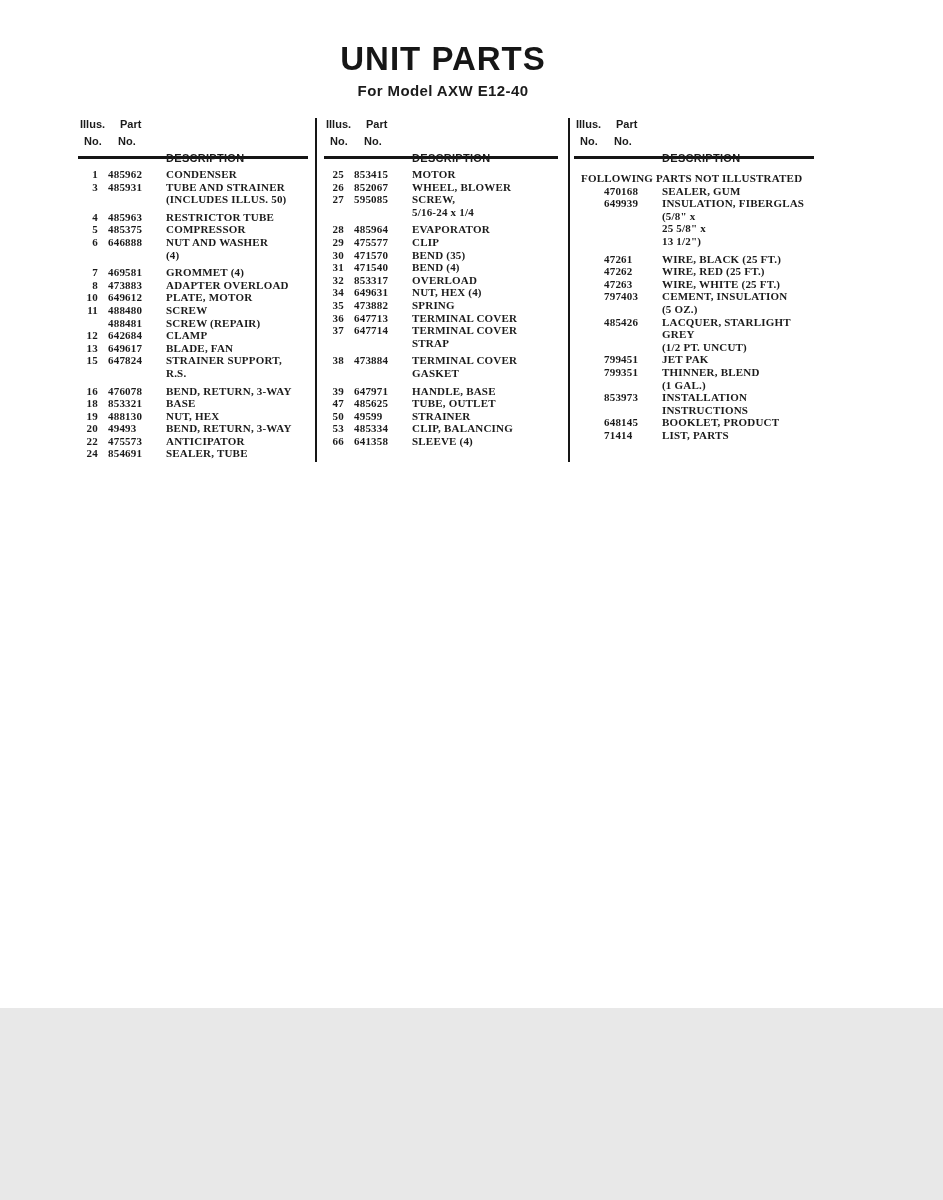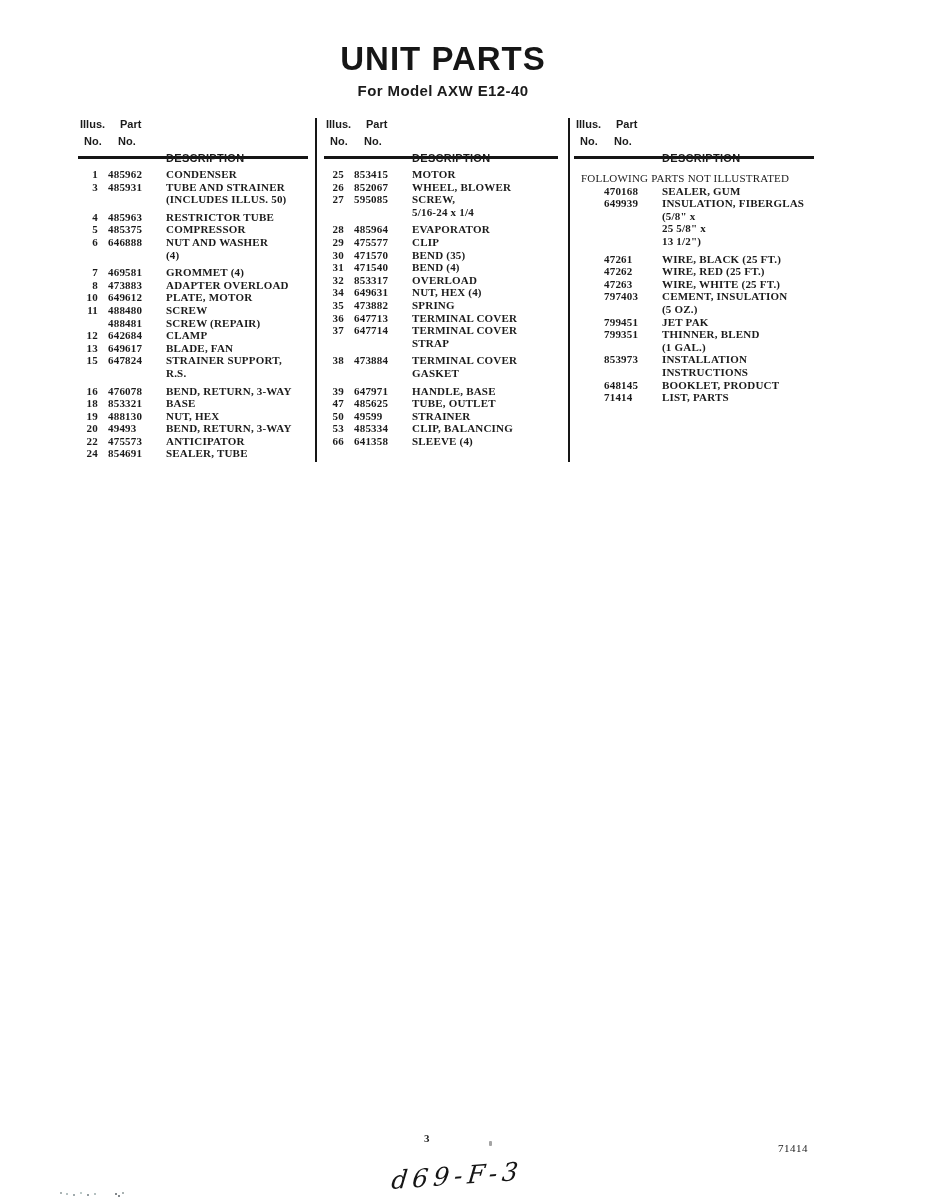--- a/index.html
+++ b/index.html
@@ -1,18 +1,18 @@
 <!DOCTYPE html>
 <html><head>
 <meta charset="utf-8">
 <style>
   html,body{margin:0;padding:0;background:#e8e8e8;}
   .page{
     position:relative;
-    width:943px;height:1200px;
+    width:943px;height:1008px;
     background:#ffffff;
     overflow:hidden;
     font-family:"Liberation Serif", serif;
     color:#1b1b1b;
   }
   
   .title-wrap{position:absolute;top:40px;left:0;width:886px;text-align:center;}
   .main-title{
     font-family:"Liberation Sans", sans-serif;
     font-weight:bold;font-size:33px;letter-spacing:1px;
@@ -42,21 +42,21 @@
   .entry.gap{margin-bottom:5px;}
   .line{
     display:grid;grid-template-columns:20px 48px 1fr;column-gap:10px;
     font-family:"Liberation Serif", serif;font-weight:bold;font-size:11px;
     line-height:12.6px;letter-spacing:.2px;white-space:nowrap;color:#1b1b1b;
   }
   .c-illus{text-align:right;}
   .c-part{text-align:left;}
   .c-desc{text-align:left;}
   .col-note{
-    font-family:"Liberation Serif", serif;font-weight:normal;font-size:11px;
+    font-family:"Liberation Serif", serif;font-weight:bold;font-size:11px;
     line-height:12.6px;letter-spacing:.2px;white-space:nowrap;
     padding-left:7px;margin-top:13px;
   }
   
   .vdiv{position:absolute;top:118px;width:2px;height:344px;background:#161616;}
   .vdiv1{left:315px;}
   .vdiv2{left:568px;}
   
   .footer-note{
     position:absolute;top:1114px;left:0;width:858px;text-align:center;
@@ -485,20 +485,37 @@
           </div>
           <div class="line">
             <span class="c-illus"></span>
             <span class="c-part"></span>
             <span class="c-desc">(5 OZ.)</span>
           </div>
         </div>
         <div class="entry">
           <div class="line">
             <span class="c-illus"></span>
+            <span class="c-part">485426</span>
+            <span class="c-desc">LACQUER, STARLIGHT</span>
+          </div>
+          <div class="line">
+            <span class="c-illus"></span>
+            <span class="c-part"></span>
+            <span class="c-desc">GREY</span>
+          </div>
+          <div class="line">
+            <span class="c-illus"></span>
+            <span class="c-part"></span>
+            <span class="c-desc">(1/2 PT. UNCUT)</span>
+          </div>
+        </div>
+        <div class="entry">
+          <div class="line">
+            <span class="c-illus"></span>
             <span class="c-part">799451</span>
             <span class="c-desc">JET PAK</span>
           </div>
         </div>
         <div class="entry">
           <div class="line">
             <span class="c-illus"></span>
             <span class="c-part">799351</span>
             <span class="c-desc">THINNER, BLEND</span>
           </div>

